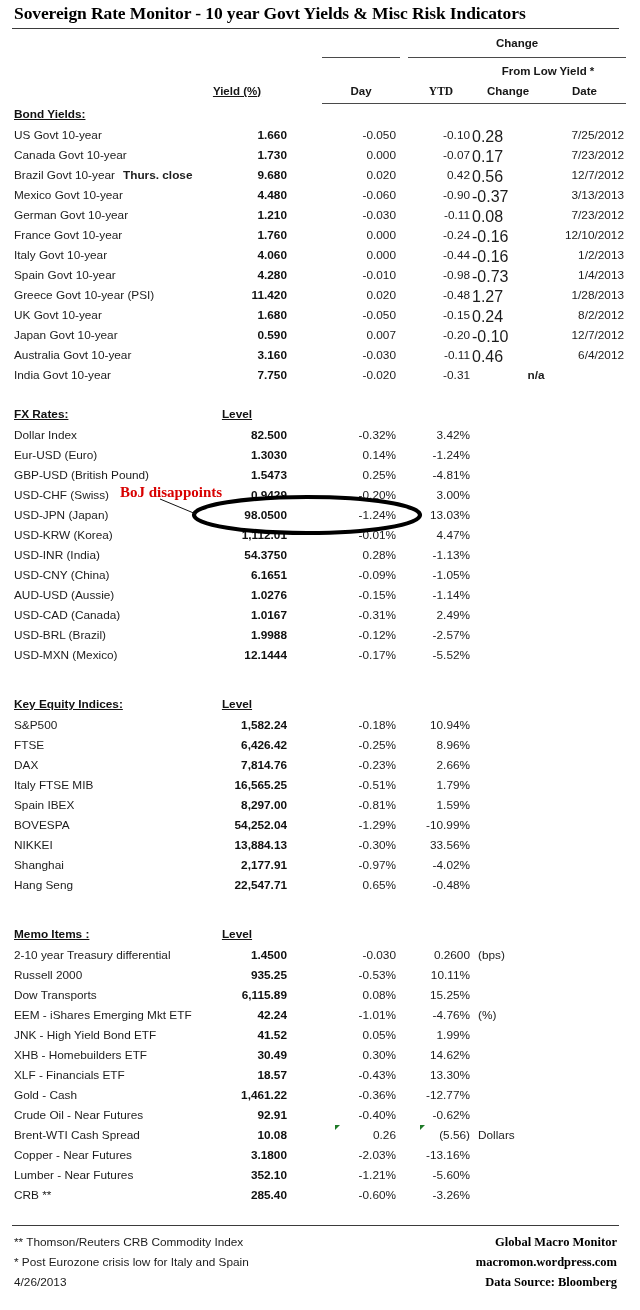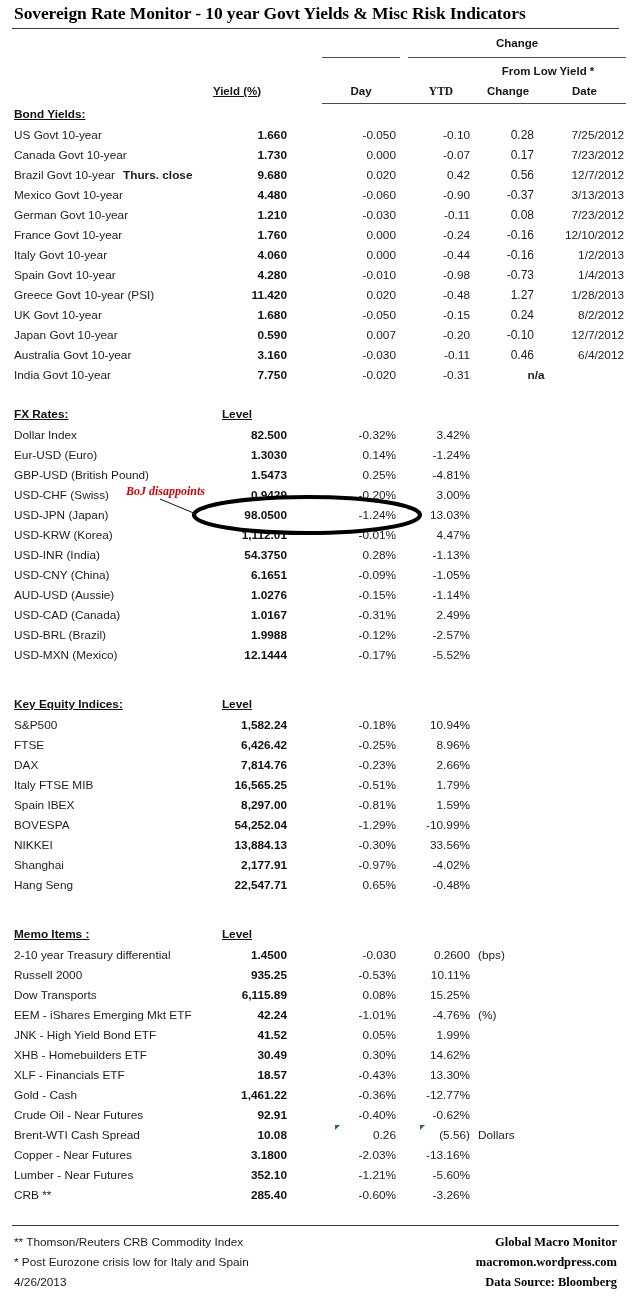--- a/index.html
+++ b/index.html
@@ -207,22 +207,22 @@
     width: 66px;
     text-align: right;
     font-size: 11.8px;
     color: #1c1c1c;
   }
   .c-chg {
     position: absolute;
     left: 472px;
     top: 3px;
     width: 62px;
-    text-align: right;
-    font-size: 12px;
+    text-align: left;
+    font-size: 16px;
     color: #1c1c1c;
   }
   .c-date {
     position: absolute;
     left: 538px;
     top: 3px;
     width: 86px;
     text-align: right;
     font-size: 11.8px;
     color: #1c1c1c;
@@ -246,28 +246,27 @@
   .green-mark {
     position: absolute;
     width: 0; height: 0;
     border-top: 5px solid #1e7a28;
     border-right: 5px solid transparent;
   }
 
   
   .annot-text {
     position: absolute;
-    left: 126px;
+    left: 120px;
     top: 482px;
     font-family: "Liberation Serif", serif;
     font-weight: bold;
-    font-size: 12px;
+    font-size: 15px;
     color: #d80000;
     white-space: nowrap;
-    font-style: italic;
   }
   #annot-svg {
     position: absolute;
     left: 0; top: 0;
     width: 640px; height: 1310px;
     pointer-events: none;
   }
 
   
   .footer-left {

